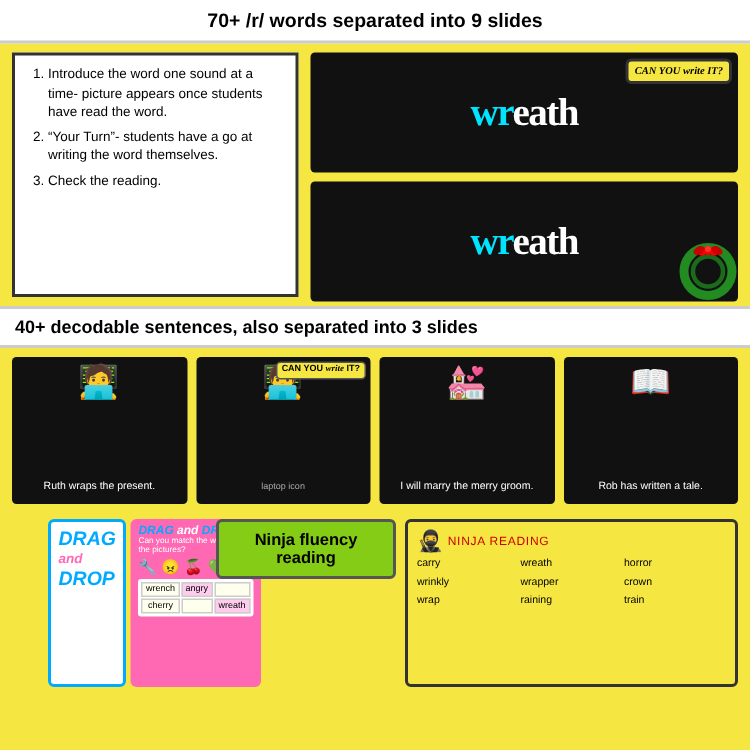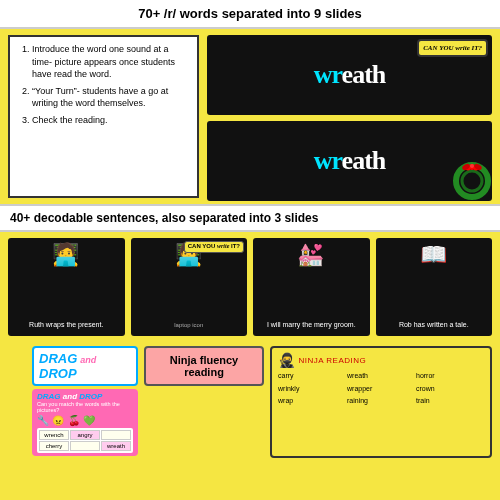--- a/index.html
+++ b/index.html
@@ -180,21 +180,21 @@
     
     .section3 {
       display: flex;
       gap: 6px;
       padding: 4px 8px;
       height: 120px;
     }
 
     .drag-drop-stack {
       display: flex;
-      flex-direction: column;
+      flex-direction: row;
       gap: 3px;
       width: 130px;
       padding-left: 24px;
     }
 
     .drag-drop-box1 {
       background: white;
       border: 2px solid #00aaff;
       border-radius: 4px;
       padding: 3px 5px;
@@ -259,21 +259,21 @@
       background: white;
       border: 2px solid #555;
       border-radius: 4px;
       text-align: center;
       padding: 6px 4px;
       font-size: 12px;
       font-weight: bold;
     }
 
     .ninja-card {
-      background: #fca5a5;
+      background: #84cc16;
       border: 2px solid #555;
       border-radius: 4px;
       text-align: center;
       padding: 6px 4px;
       font-size: 11px;
       font-weight: bold;
     }
 
     .ninja-reading-box {
       background: #f5e642;

